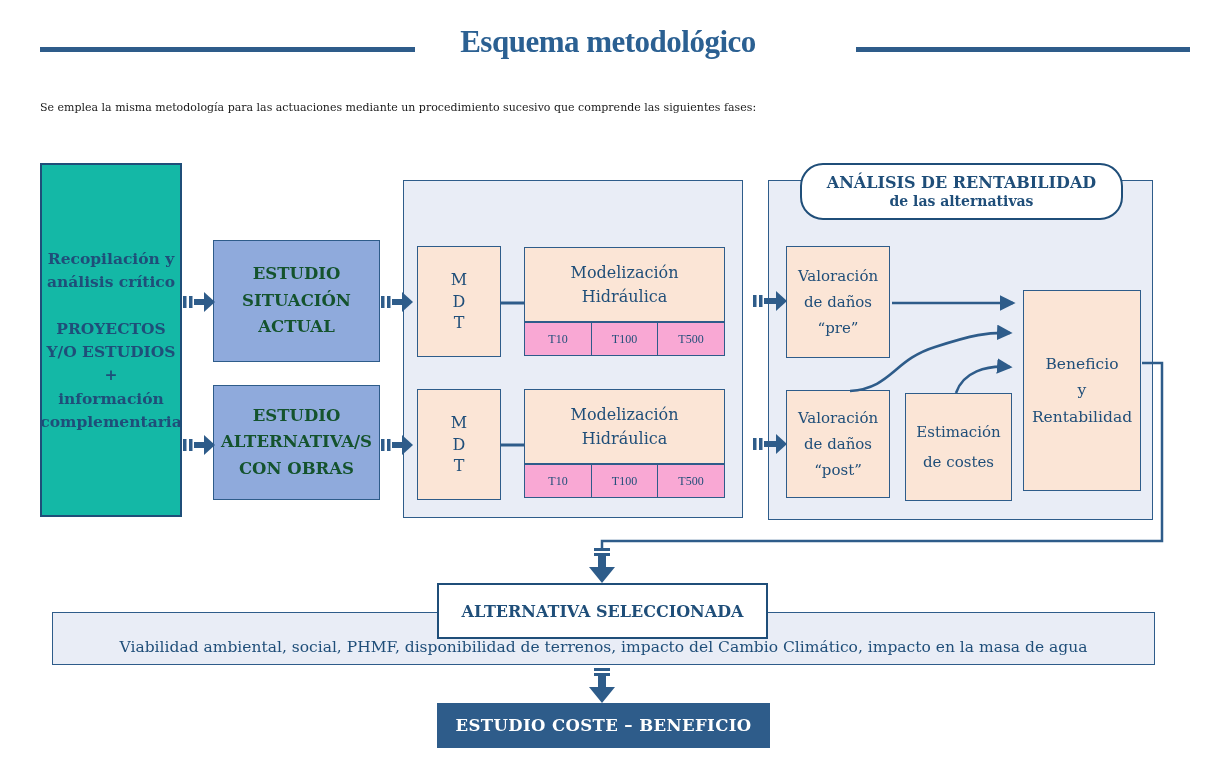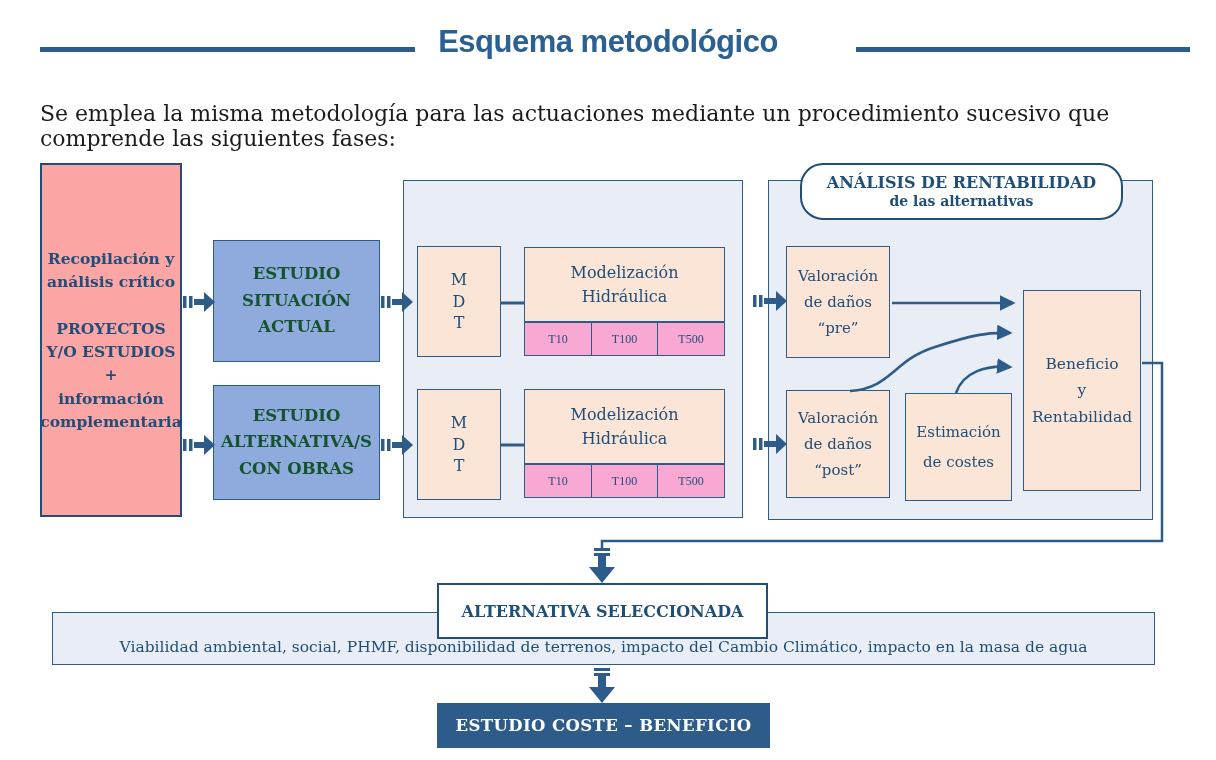--- a/index.html
+++ b/index.html
@@ -9,29 +9,29 @@
     font-family:"DejaVu Serif", serif; color:#1F4E79; overflow:hidden;
   }
   .abs { position:absolute; }
   .pre { white-space:pre-line; }
   .flex-c { display:flex; align-items:center; justify-content:center; text-align:center; }
 
   
   .title-rule { height:5px; background:#2E5C8A; top:47px; }
   .page-title {
     left:0; right:0; top:24px; text-align:center;
-    font-family:Liberation Sans, sans-serif; font-weight:bold;
+    font-family:Liberation Serif, serif; font-weight:bold;
     font-size:31px; color:#2B6092; letter-spacing:-0.5px;
   }
-  .intro { left:40px; top:101px; width:1150px; font-size:22px; color:#1b1b1b; }
+  .intro { left:40px; top:101px; width:1150px; font-size:11px; color:#1b1b1b; }
 
   
   .source-box {
     left:40px; top:163px; width:142px; height:354px;
-    background:#fca5a5; border:2px solid #1F4E79;
+    background:#14b8a6; border:2px solid #1F4E79;
     font-weight:bold; font-size:15.5px; line-height:1.5;
   }
 
   
   .study-box {
     left:213px; width:167px; background:#8FAADC; border:1.5px solid #2E5C8A;
     color:#14532d; font-weight:bold; font-size:16.5px; line-height:1.6;
   }
   .study-1 { top:240px; height:122px; }
   .study-2 { top:385px; height:115px; }

